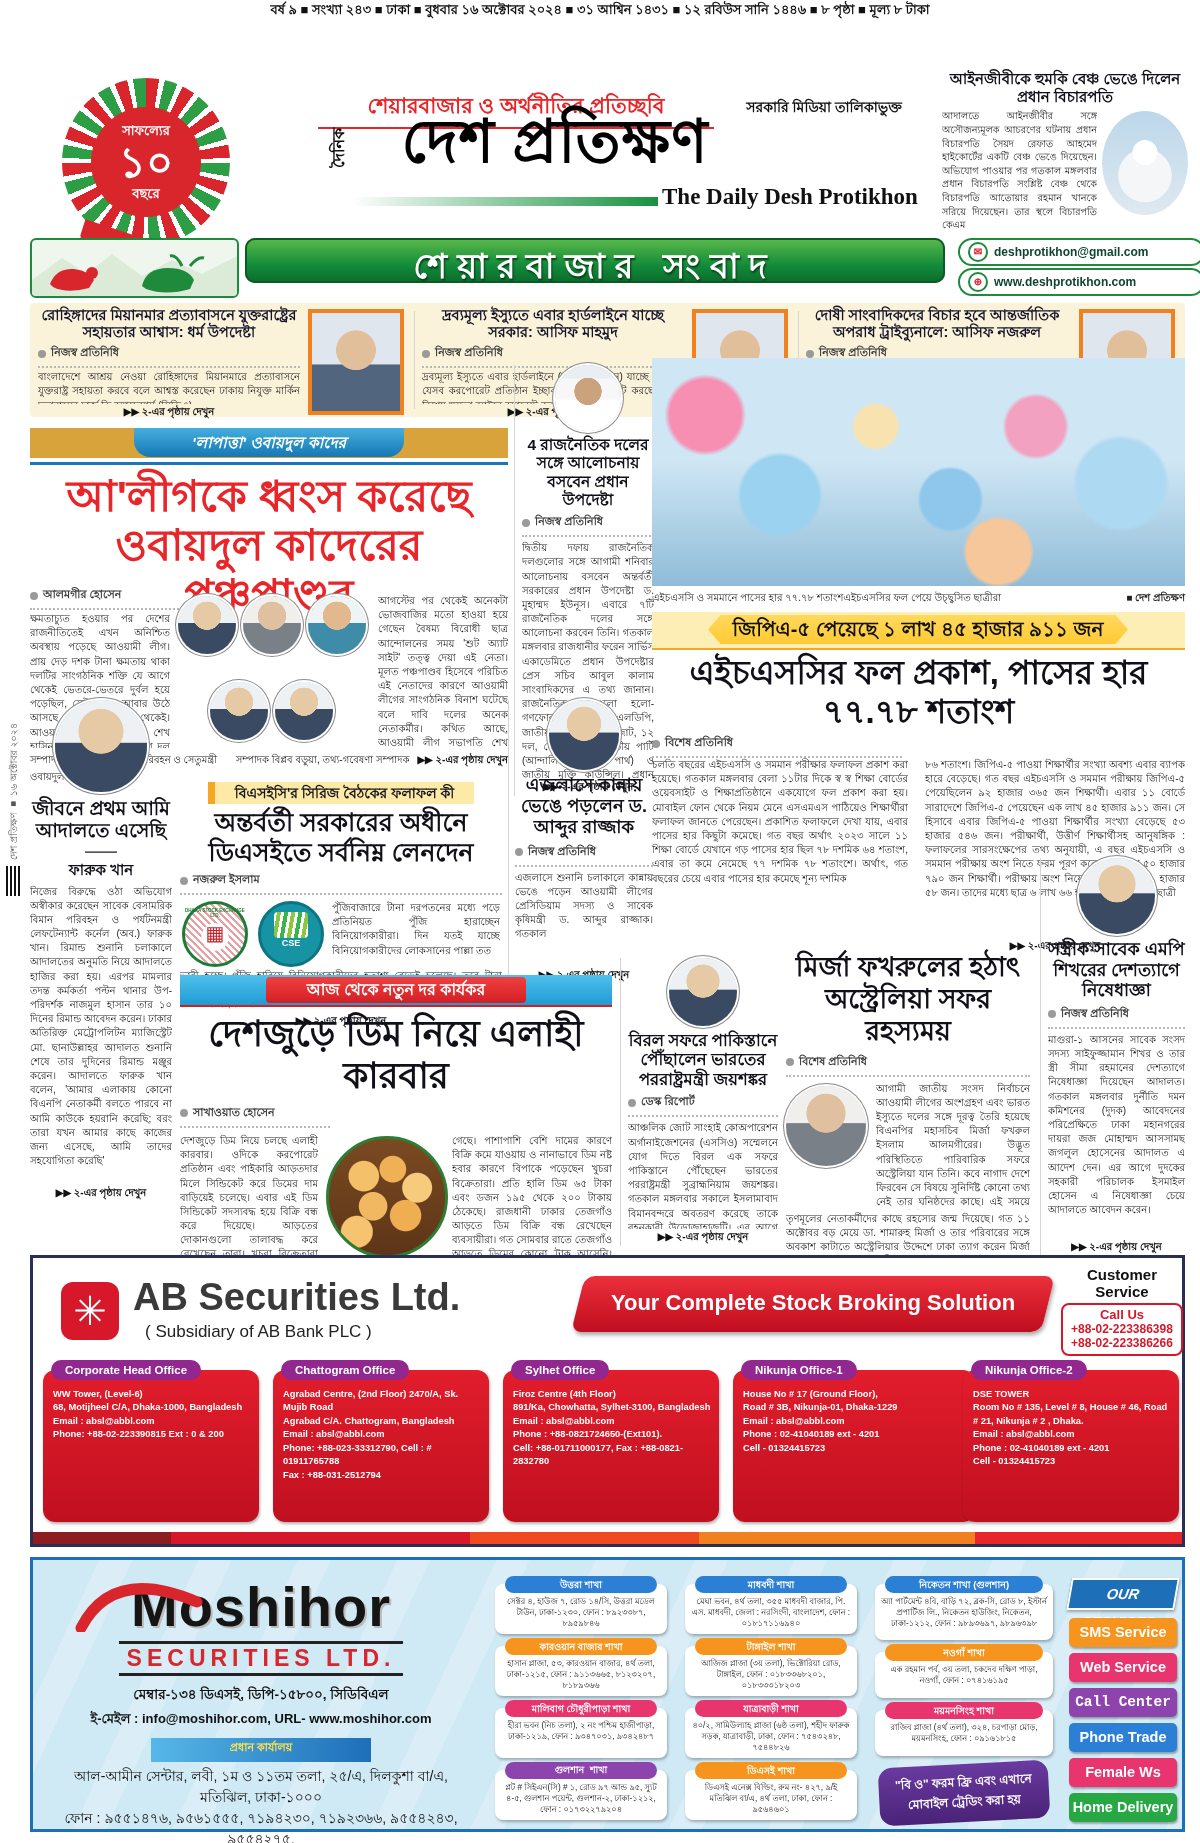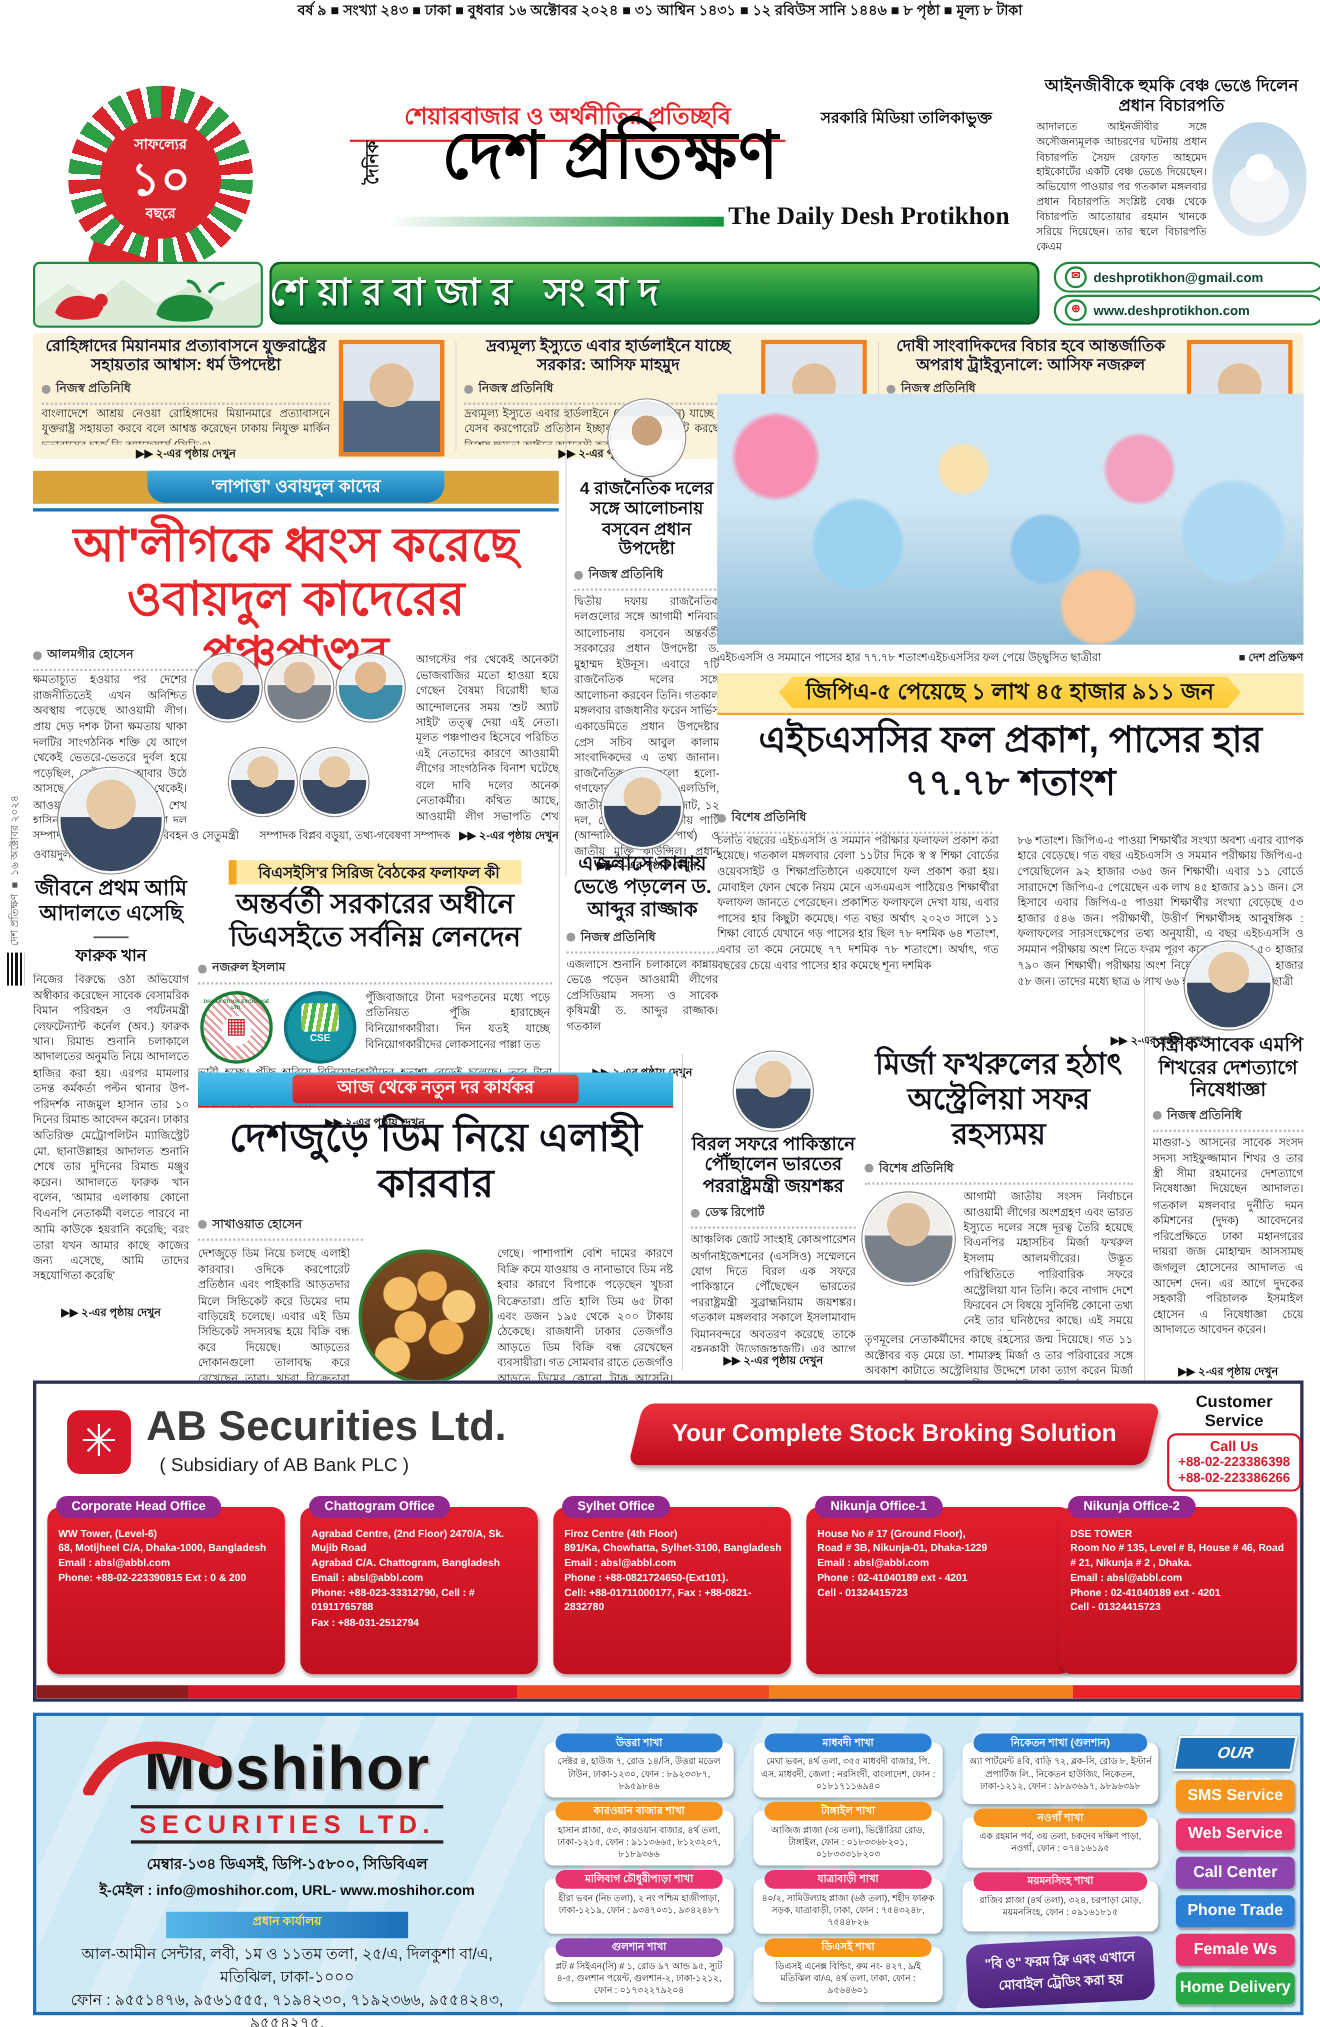--- a/index.html
+++ b/index.html
@@ -38,31 +38,31 @@
     radial-gradient(circle at 38% 58%,#f2b861 0 14%,transparent 15%),
     radial-gradient(circle at 66% 66%,#efae52 0 14%,transparent 15%),
     radial-gradient(circle at 24% 80%,#f6c470 0 12%,transparent 13%),
     linear-gradient(180deg,#7a4a22,#5d3517);}
   .gban{background:linear-gradient(180deg,#5cbb4a,#128a3a 62%,#0b6b2c);border-radius:10px;box-shadow:inset 0 0 0 2px #0a5c26;}
   .contact{background:#fff;border:2px solid #1f8a3c;border-radius:14px;display:flex;align-items:center;gap:6px;padding:0 8px;font-weight:bold;font-size:12px;color:#143;}
   .cicon{width:16px;height:16px;border-radius:50%;border:2px solid #1f8a3c;color:#d8262c;font-size:10px;line-height:16px;text-align:center;flex:0 0 auto;}
   .bluebar{background:linear-gradient(180deg,#4fc0ec,#1f9cd4);}
   .redrib{background:linear-gradient(180deg,#f04040,#d31f24);color:#fff;font-weight:bold;text-align:center;border-radius:4px;}
   .obar{background:#d9a33b;}
-  .bluerib{background:linear-gradient(180deg,#45aede,#1478b4);border-radius:0 0 16px 16px;color:#fff;font-weight:bold;text-align:center;}
+  .bluerib{background:linear-gradient(180deg,#45aede,#1478b4);border-radius:0 0 16px 16px;color:#fff;font-weight:bold;text-align:center;font-style:italic;}
   .ybanner{background:#fdeeb5;}
   .yarrow{background:linear-gradient(180deg,#ffd95e,#ffc933);clip-path:polygon(3% 0,97% 0,100% 50%,97% 100%,3% 100%,0 50%);font-weight:bold;text-align:center;color:#111;}
   .cap{font-size:10px;color:#222;}
   .abcard{background:linear-gradient(180deg,#e21d2c,#c01020);border-radius:12px;color:#fff;position:absolute;box-shadow:1px 2px 3px rgba(0,0,0,.3);}
   .abpill{position:absolute;top:-10px;left:8px;height:20px;line-height:20px;padding:0 14px;border-radius:11px;background:#92278f;color:#fff;font-weight:bold;font-size:11.5px;white-space:nowrap;}
   .abtext{position:absolute;left:10px;right:8px;top:18px;font-size:9.3px;line-height:1.45;font-weight:bold;white-space:pre-line;overflow:hidden;bottom:6px;}
   .bcard{position:absolute;background:#fff;border-radius:8px;box-shadow:1px 2px 3px rgba(0,0,0,.28);}
   .bhead{position:absolute;top:-8px;left:10px;right:10px;height:17px;line-height:17px;border-radius:9px;color:#fff;font-weight:bold;font-size:9.5px;text-align:center;white-space:nowrap;overflow:hidden;}
   .btext{position:absolute;left:5px;right:5px;top:12px;bottom:3px;font-size:8.2px;line-height:1.35;text-align:center;color:#1c1c1c;overflow:hidden;}
-  .c-blue{background:#2b7fd4;} .c-orange{background:#f7941d;} .c-pink{background:#e8356d;} .c-purple{background:#8e44ad;}
+  .c-blue{background:#2b7fd4;} .c-orange{background:#f7941d;} .c-pink{background:#e8356d;} .c-purple{background:#8e44ad;font-family:Liberation Mono, monospace;}
   .svc{position:absolute;left:0;right:0;height:29px;line-height:29px;border-radius:5px;color:#fff;font-weight:bold;font-size:14.5px;text-align:center;box-shadow:1px 2px 2px rgba(0,0,0,.3);}
   .annring{border-radius:50%;background:repeating-conic-gradient(#d8262c 0 9deg,#fff 9deg 13deg,#2e9e46 13deg 22deg,#fff 22deg 26deg);}
   .serif{font-family:"Liberation Serif",serif;}
   .vline{background:#d5d5d5;width:1px;}
 </style>
 </head>
 <body>
 
 <div id="page">
 
@@ -96,21 +96,21 @@
   <div class="a" style="left:30px;top:238px;width:1155px;height:58px">
     <div class="a" style="left:0;top:0;width:205px;height:56px;border:2px solid #1f8a3c;border-radius:6px;background:#eef6ee;overflow:hidden">
       <svg width="205" height="56" viewBox="0 0 205 56">
         <polygon points="0,40 30,18 55,34 80,14 110,36 140,20 170,34 205,16 205,56 0,56" fill="#dcead8"></polygon>
         <path d="M18,44 q6,-16 24,-15 q16,2 20,11 l-5,8 q-22,6 -36,-1 z" fill="#d8262c"></path>
         <circle cx="60" cy="33" r="6" fill="#d8262c"></circle>
         <path d="M110,46 q4,-18 26,-18 q20,0 26,12 l-4,9 q-24,7 -44,0 z" fill="#1f8a3c"></path>
         <path d="M158,26 q8,-10 14,-8 M150,26 q-6,-12 -12,-10" stroke="#1f8a3c" stroke-width="3" fill="none"></path>
       </svg>
     </div>
-    <div class="a gban" style="left:215px;top:0;width:700px;height:57px;text-align:left">
+    <div class="a gban" style="left:215px;top:0;width:700px;height:45px;text-align:center">
       <span style="font-size:34px;font-weight:900;color:#fff;letter-spacing:10px;line-height:56px;text-shadow:1px 2px 2px #063e18">শেয়ারবাজার সংবাদ</span>
     </div>
     <div class="a contact" style="left:928px;top:0;width:227px;height:24px">
       <span class="cicon">✉</span>
       <span>deshprotikhon@gmail.com</span>
     </div>
     <div class="a contact" style="left:928px;top:30px;width:227px;height:24px">
       <span class="cicon">⊕</span>
       <span>www.deshprotikhon.com</span>
     </div>

